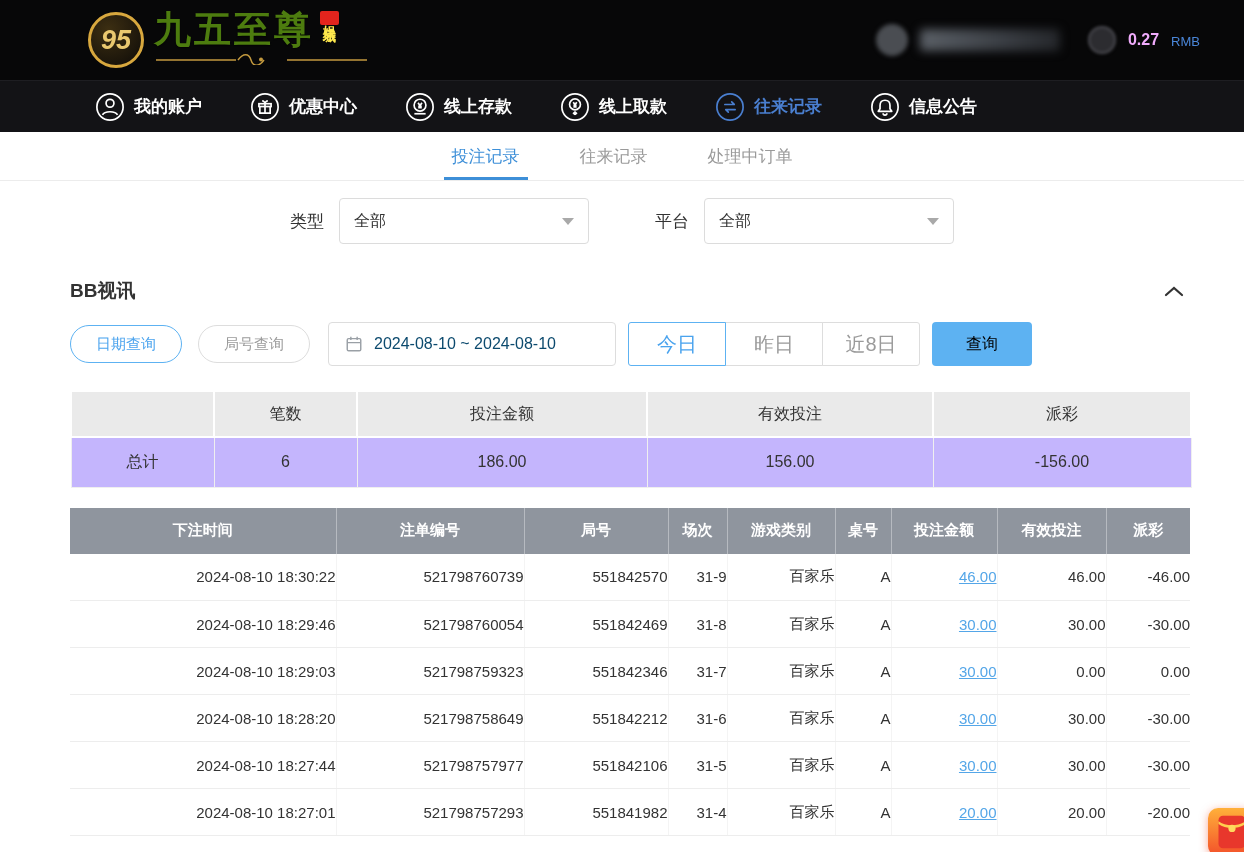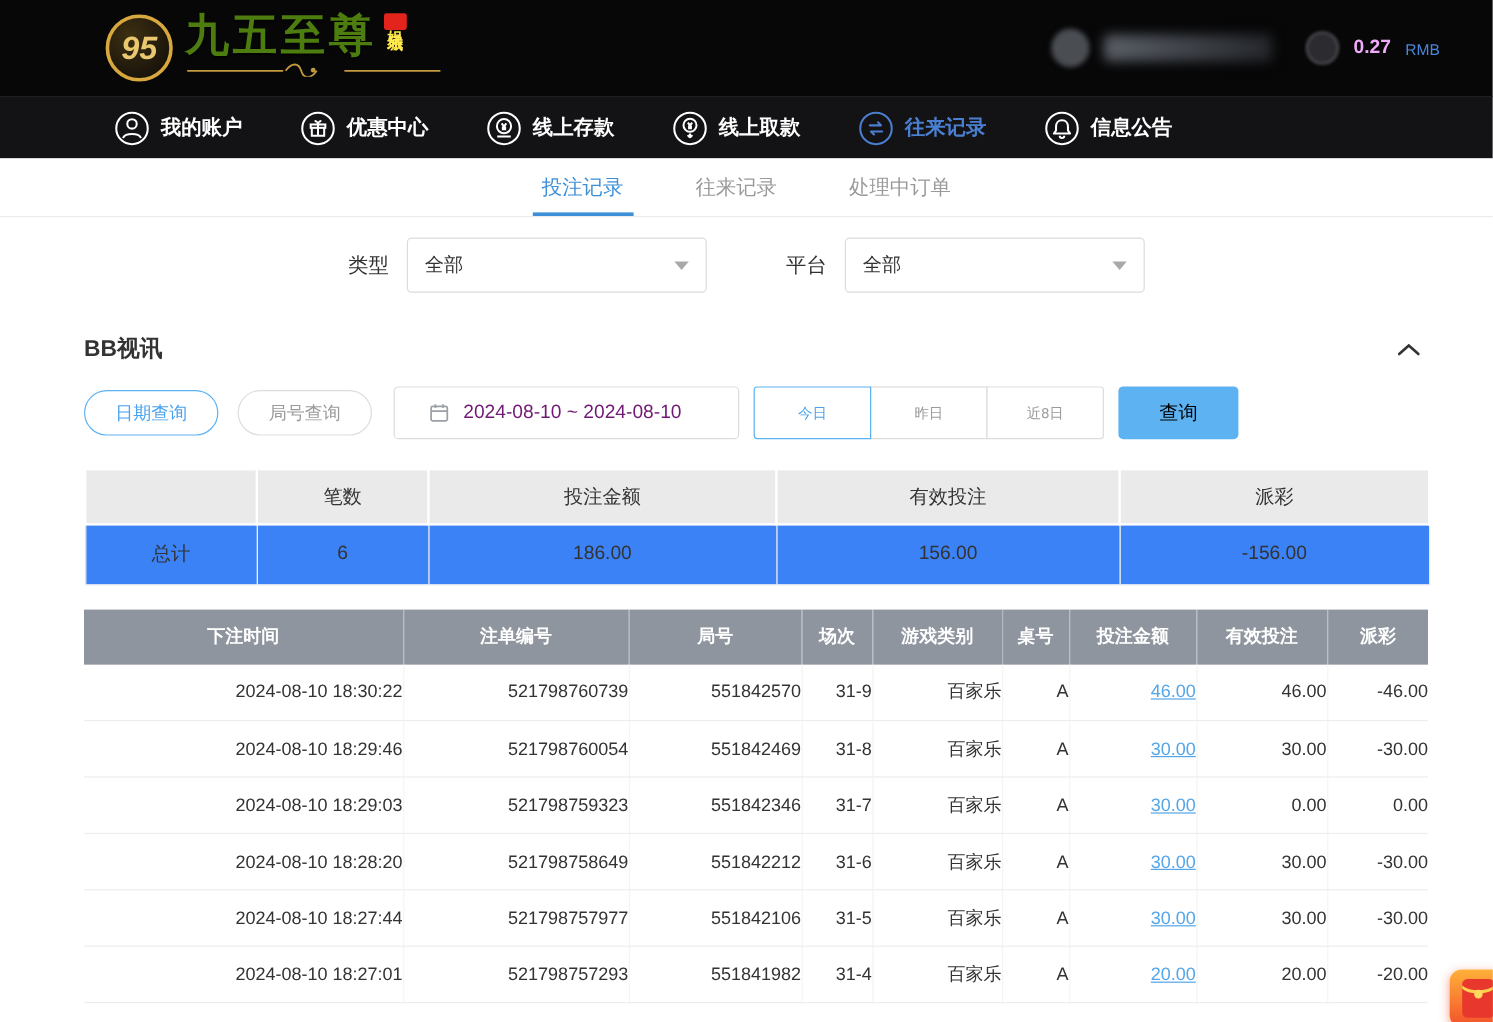--- a/index.html
+++ b/index.html
@@ -108,46 +108,46 @@
   .query-row { display:flex; align-items:center; padding:10px 70px 18px; }
   .btn-pill {
     height:38px; padding:4px 25px; border-radius:19px; background:#fff;
     font-size:15px; display:flex; align-items:center; cursor:pointer;
     border:1px solid #ddd; color:#9a9a9a; white-space:nowrap;
   }
   .btn-pill.blue { border-color:#5db2f2; color:#4aa3ee; }
   .btn-pill + .btn-pill { margin-left:16px; }
   .date-input {
     height:44px; width:288px; border:1px solid #ddd; border-radius:4px;
-    display:flex; align-items:center; gap:11px; padding:0 28px;
-    font-size:16px; color:#701a75; margin-left:18px; cursor:pointer; background:#fff;
+    display:flex; align-items:center; gap:11px; padding:0 16px;
+    font-size:16px; color:#0c4a6e; margin-left:18px; cursor:pointer; background:#fff;
   }
   .seg-group { display:flex; margin-left:12px; }
   .seg {
     height:44px; width:98px; display:flex; align-items:center; justify-content:center;
-    border:1px solid #ddd; background:#fff; font-size:12px; color:#9a9a9a;
+    border:1px solid #ddd; background:#fff; font-size:20px; color:#9a9a9a;
     margin-left:-1px; cursor:pointer;
   }
   .seg:first-child { margin-left:0; border-radius:3px 0 0 3px; }
   .seg:last-child { border-radius:0 3px 3px 0; }
   .seg.active { border-color:#5db2f2; color:#4aa3ee; z-index:1; }
   .btn-search {
     height:44px; width:100px; background:#5db2f2; color:#000000; font-size:16px;
     border:none; border-radius:4px; margin-left:12px; cursor:pointer;
   }
 
   
   table { border-collapse:collapse; table-layout:fixed; }
   .summary { width:1120px; margin:6px 0 20px 70px; font-size:16px; }
   .summary th {
     background:#eaeaea; height:46px; font-weight:normal; color:#333;
     border:2px solid #fff; text-align:center;
   }
   .summary td {
-    height:50px; background:#3b82f6; text-align:center; color:#333;
+    height:50px; background:#c4b5fd; text-align:center; color:#333;
     border:1px solid #efefef;
   }
 
   
   .detail { width:1120px; margin-left:70px; font-size:15px; }
   .detail th {
     background:#8f959e; color:#fff; font-weight:bold; height:46px;
     text-align:center; border-right:1px solid rgba(255,255,255,.35);
   }
   .detail th:last-child { border-right:none; }

